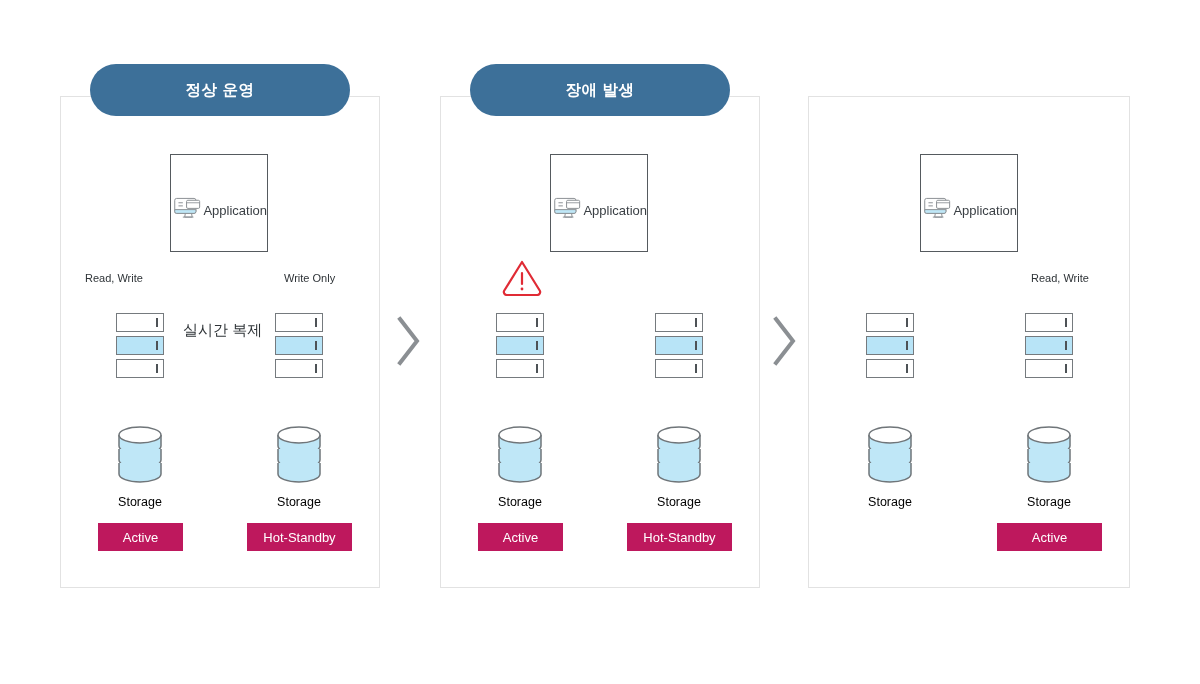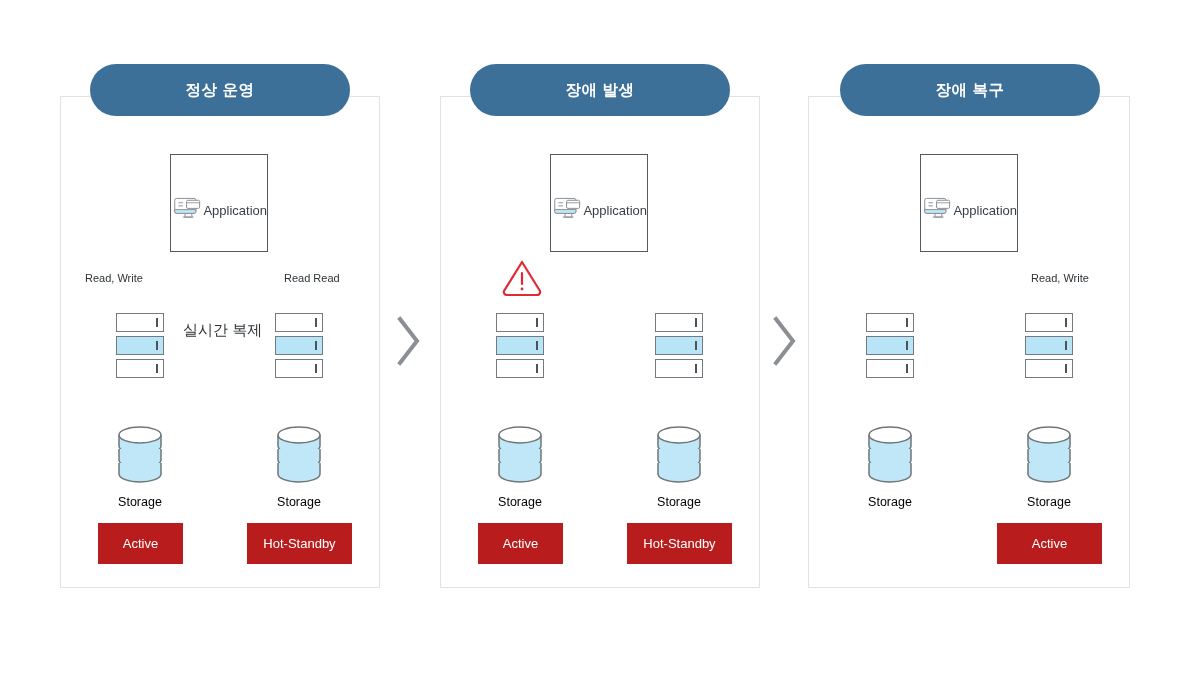--- a/index.html
+++ b/index.html
@@ -84,22 +84,22 @@
   .storage{position:absolute;width:52px;}
   .storage svg{display:block;}
   .storage .stlabel{
     text-align:center;font-size:12.5px;color:#000000;
     margin-top:3px;white-space:nowrap;
     margin-left:-14px;width:80px;
   }
 
   
   .badge{
-    position:absolute;height:41px;
-    background:#b91c1c;color:#ffffff;
+    position:absolute;height:28px;
+    background:#be185d;color:#ffffff;
     display:flex;align-items:center;justify-content:center;
     font-size:13px;
     box-sizing:border-box;
   }
 
   
   .lbl{
     position:absolute;font-size:11px;color:#2e3337;
     white-space:nowrap;
   }
@@ -138,23 +138,20 @@
 
   <div class="panel" id="panel-0"></div>
   <div class="panel" id="panel-1"></div>
   <div class="panel" id="panel-2"></div>
 
   <div class="pill" id="pill-0">
     <span>정상 운영</span>
   </div>
   <div class="pill" id="pill-1">
     <span>장애 발생</span>
-  </div>
-  <div class="pill" id="pill-2">
-    <span>장애 복구</span>
   </div>
 
   <div class="chevron" id="chev-0">
     <svg viewBox="0 0 26 56" width="26" height="56">
       <polyline points="4,6 21,28 4,50" fill="none" stroke="#8b8f93" stroke-width="4" stroke-linecap="square" stroke-linejoin="miter"></polyline>
     </svg>
   </div>
   <div class="chevron" id="chev-1">
     <svg viewBox="0 0 26 56" width="26" height="56">
       <polyline points="4,6 21,28 4,50" fill="none" stroke="#8b8f93" stroke-width="4" stroke-linecap="square" stroke-linejoin="miter"></polyline>
@@ -169,21 +166,21 @@
       <line x1="12" y1="18" x2="19" y2="18" stroke="#8d9296" stroke-width="1.6"></line>
       <rect x="25" y="9" width="21" height="13" rx="2" fill="#ffffff" stroke="#8d9296" stroke-width="1.6"></rect>
       <line x1="25" y1="13" x2="46" y2="13" stroke="#8d9296" stroke-width="1.4"></line>
       <path d="M23 30 l-1 6 h12 l-1 -6" fill="none" stroke="#8d9296" stroke-width="1.6"></path>
       <line x1="19" y1="36" x2="36" y2="36" stroke="#8d9296" stroke-width="1.6"></line>
     </svg>
     <div class="applabel">Application</div>
   </div>
 
   <div class="lbl" style="left:85px;top:264px;">Read, Write</div>
-  <div class="lbl" style="left:284px;top:264px;">Read Read</div>
+  <div class="lbl" style="left:284px;top:264px;">Write Only</div>
   <div class="lbl kr" style="left:183px;top:313px;">실시간 복제</div>
 
   <div class="rack" style="left:116px;top:305px;">
     <div class="unit"></div>
     <div class="unit blue"></div>
     <div class="unit"></div>
   </div>
   <div class="rack" style="left:275px;top:305px;">
     <div class="unit"></div>
     <div class="unit blue"></div>

